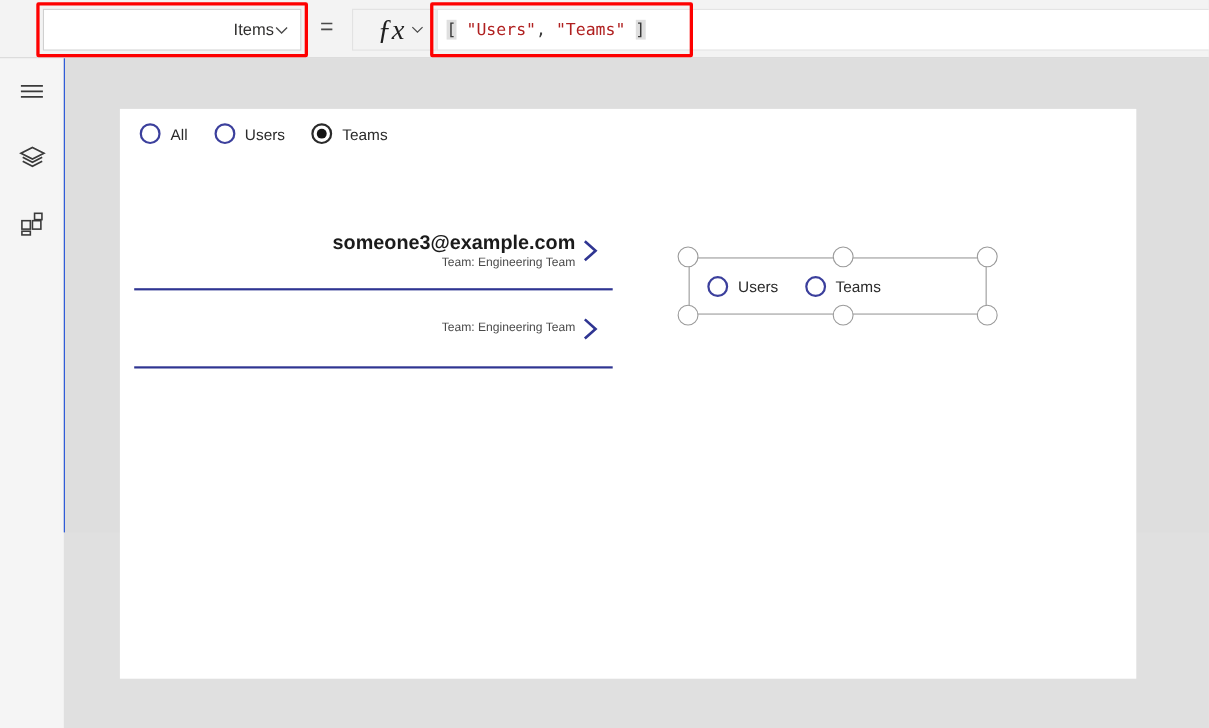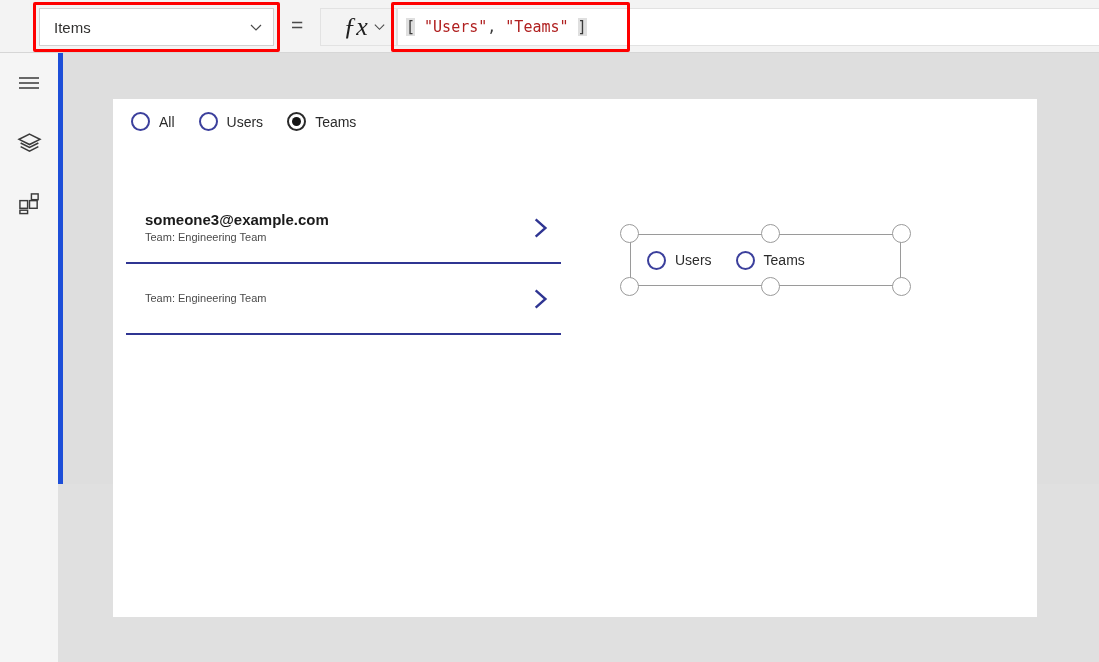--- a/index.html
+++ b/index.html
@@ -3,21 +3,21 @@
 <meta charset="utf-8">
 <title>Power Apps Studio</title>
 <style>
   * { box-sizing: border-box; margin: 0; padding: 0; }
   html, body {
     width: 1099px; height: 662px;
     background: #e0e0e0;
     font-family: "Liberation Sans", sans-serif;
     overflow: hidden;
   }
-  #app { position: relative; width: 1099px; height: 662px; }
+  #app { position: relative; width: 1099px; height: 662px; text-align: right; }
 
   
   .toolbar {
     position: absolute; left: 0; top: 0;
     width: 1099px; height: 53px;
     background: #f3f3f3;
     border-bottom: 1px solid #d6d6d6;
   }
   .prop-dd {
     position: absolute; left: 39px; top: 8px;
@@ -90,21 +90,21 @@
     width: 58px; height: 60px;
     display: flex; align-items: center; justify-content: center;
   }
   .rail-item svg { display: block; }
 
   
   .workspace {
     position: absolute; left: 58px; top: 53px;
     width: 1041px; height: 431px;
     background: #dedede;
-    border-left: 5px solid #1d4ed8;
+    border-left: 1px solid #1d4ed8;
   }
   .canvas {
     position: absolute; left: 50px; top: 46px;
     width: 924px; height: 518px;
     background: #ffffff;
   }
 
   
   .radio-row {
     position: absolute; left: 18px; top: 13px;
@@ -155,21 +155,21 @@
   .gallery { position: absolute; left: 13px; top: 94px; width: 435px; }
   .gal-item {
     position: relative;
     height: 71px;
     border-bottom: 2px solid #2f3592;
     display: flex; align-items: center;
     padding-left: 19px; padding-right: 8px;
   }
   .gal-text { flex: 1 1 auto; }
   .gal-title {
-    font-size: 15px; font-weight: bold; color: #1b1b1b;
+    font-size: 18px; font-weight: bold; color: #1b1b1b;
     line-height: 1.35;
   }
   .gal-sub {
     font-size: 11px; color: #4a4a4a; line-height: 1.35;
   }
   .gal-chev { flex: 0 0 auto; width: 26px; display: flex; justify-content: center; }
 
   
   .sel-ctl {
     position: absolute; left: 517px; top: 135px;

